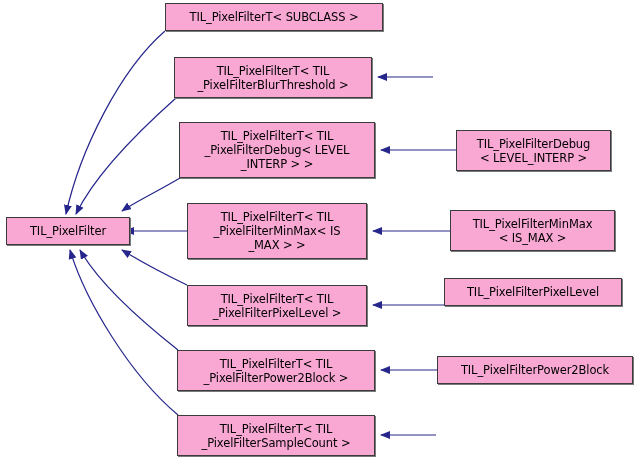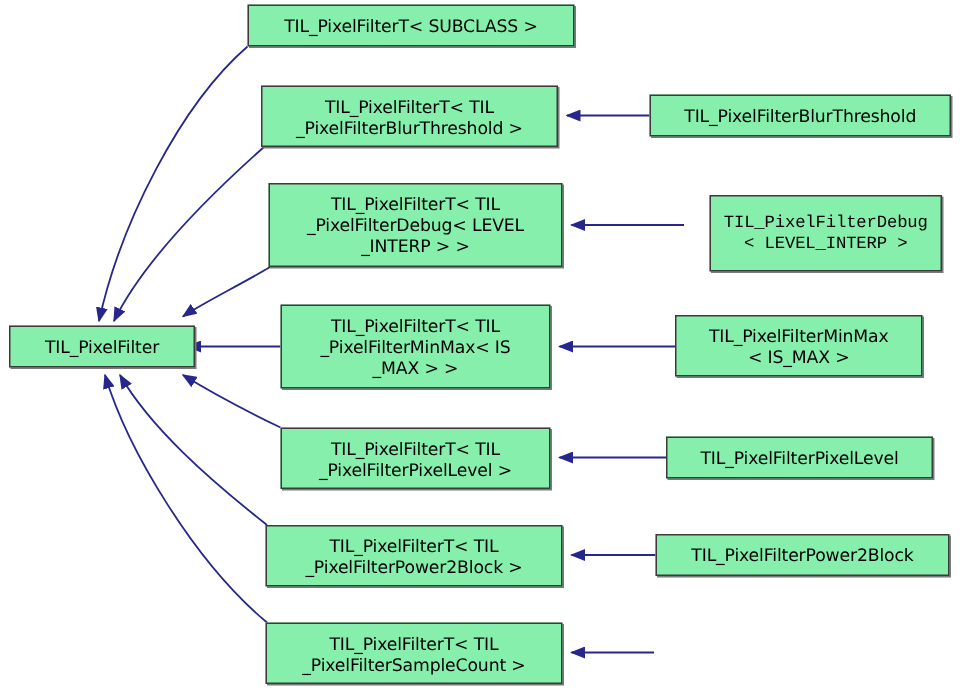--- a/index.html
+++ b/index.html
@@ -19,21 +19,21 @@
     position: absolute;
     left: 0;
     top: 0;
     width: 640px;
     height: 461px;
     pointer-events: none;
   }
   .node {
     position: absolute;
     box-sizing: border-box;
-    background: #86efac;
+    background: #f9a8d4;
     border: 1px solid #3b3b3b;
     box-shadow: 1px 1px 0 0 #7a7a7a;
     color: #000000;
     font-size: 11.5px;
     line-height: 14px;
     text-align: center;
     display: flex;
     align-items: center;
     justify-content: center;
     white-space: pre-line;
@@ -116,35 +116,32 @@
   <div class="node" style="left:177px; top:350px; width:198px; height:41px;">
     <span class="node-label">TIL_PixelFilterT&lt; TIL
 _PixelFilterPower2Block &gt;</span>
   </div>
 
   <div class="node" style="left:177px; top:415px; width:198px; height:41px;">
     <span class="node-label">TIL_PixelFilterT&lt; TIL
 _PixelFilterSampleCount &gt;</span>
   </div>
 
-  <div class="node" style="left:433px; top:63px; width:201px; height:28px;">
-    <span class="node-label">TIL_PixelFilterBlurThreshold</span>
-  </div>
 
-  <div class="node" style="left:473px; top:130px; width:155px; height:51px;font-family:Liberation Mono, monospace;">
+  <div class="node" style="left:456px; top:130px; width:155px; height:41px;">
     <span class="node-label">TIL_PixelFilterDebug
 &lt; LEVEL_INTERP &gt;</span>
   </div>
 
   <div class="node" style="left:450px; top:210px; width:165px; height:41px;justify-content:center;">
     <span class="node-label">TIL_PixelFilterMinMax
 &lt; IS_MAX &gt;</span>
   </div>
 
-  <div class="node" style="left:444px; top:291px; width:178px; height:28px;">
+  <div class="node" style="left:444px; top:278px; width:178px; height:28px;">
     <span class="node-label">TIL_PixelFilterPixelLevel</span>
   </div>
 
   <div class="node" style="left:437px; top:356px; width:196px; height:28px;">
     <span class="node-label">TIL_PixelFilterPower2Block</span>
   </div>
 
 
 </div>
 

